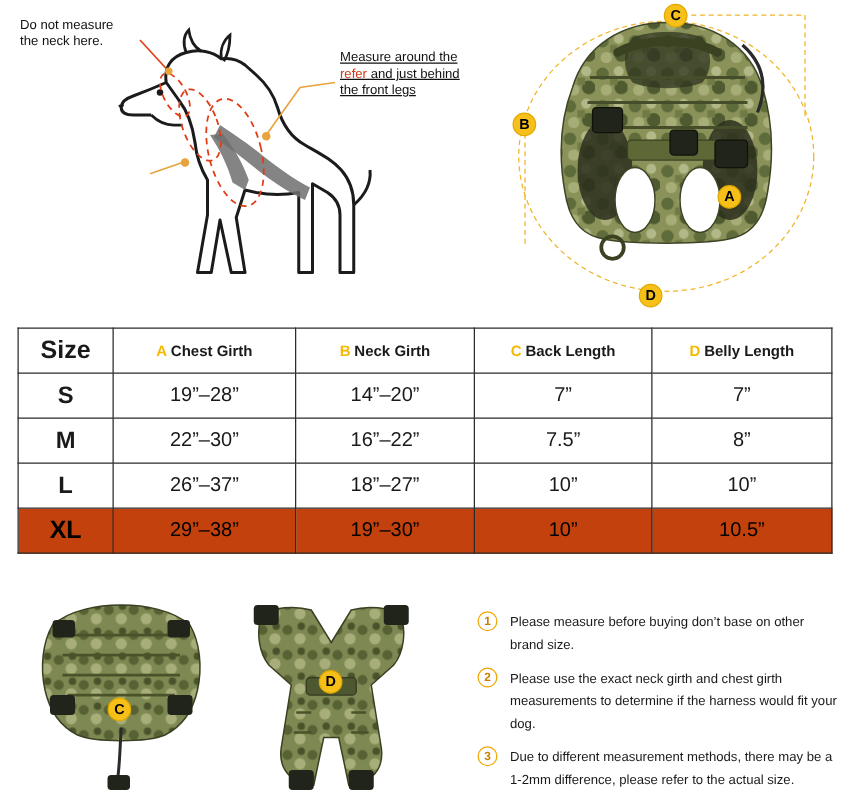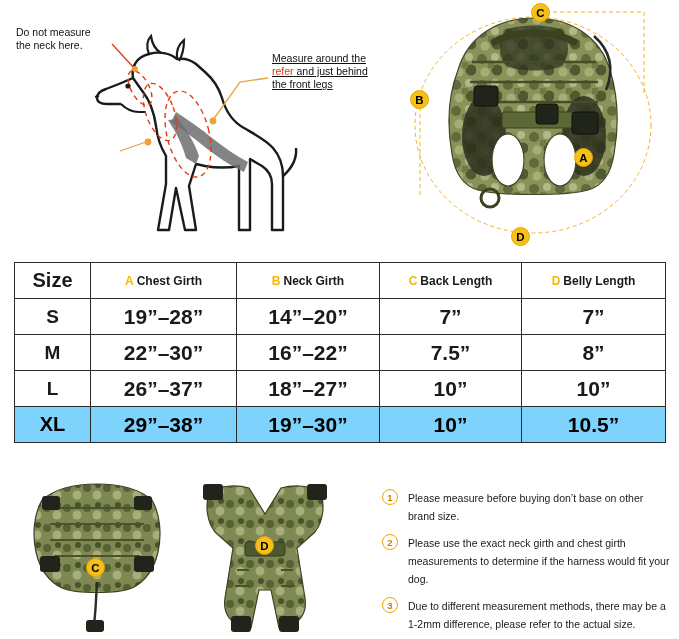--- a/index.html
+++ b/index.html
@@ -9,21 +9,21 @@
     font-family:"Liberation Sans", sans-serif;
     color:#1a1a1a;
     position:relative;
     overflow:hidden;
   }
   .wrap{position:relative;width:679px;height:639px;}
 
   
   .top{position:relative;height:248px;}
 
-  .dog-panel{position:absolute;left:0;top:16px;width:400px;height:248px;}
+  .dog-panel{position:absolute;left:0;top:4px;width:400px;height:248px;}
   .dog-svg{position:absolute;left:0;top:0;}
 
   .ann{position:absolute;font-size:10.5px;line-height:13px;color:#111;}
   .ann .hl{color:#d03a14;}
   .ann-neck-top{left:16px;top:10px;width:118px;}
   .ann-chest{left:272px;top:36px;width:128px;text-decoration:underline;}
   .ann-base{left:14px;top:112px;width:112px;}
 
   .photo-panel{position:absolute;left:398px;top:0;width:281px;height:248px;}
 
@@ -48,23 +48,23 @@
   }
   thead th{font-size:12px;}
   col.c0{width:76px;}
   col.c1{width:146px;}
   col.c2{width:143px;}
   col.c3{width:142px;}
   col.c4{width:144px;}
   .sizecell{font-size:19px;font-weight:bold;}
   thead .sizecell{font-size:20px;text-align:center;}
   .ltr{color:#f6b800;font-weight:bold;margin-right:3px;}
-  tr.hi td{background:#7dd3fc;color:#000;}
+  tr.hi td{background:#c2410c;color:#000;}
   tr.hi td.sizecell{font-size:20px;}
-  td.val{font-weight:bold;font-size:21px;}
+  td.val{font-weight:normal;font-size:16px;}
 
   
   .bottom{position:absolute;left:0;top:478px;width:679px;height:161px;}
   .prod-a{position:absolute;left:22px;top:4px;width:150px;height:156px;}
   .prod-b{position:absolute;left:185px;top:0px;width:160px;height:160px;}
 
   .notes{position:absolute;left:382px;top:10px;width:290px;}
   .note{position:relative;margin-bottom:9px;padding-left:26px;}
   .note .num{
     position:absolute;left:0;top:1px;width:16px;height:16px;border-radius:50%;

